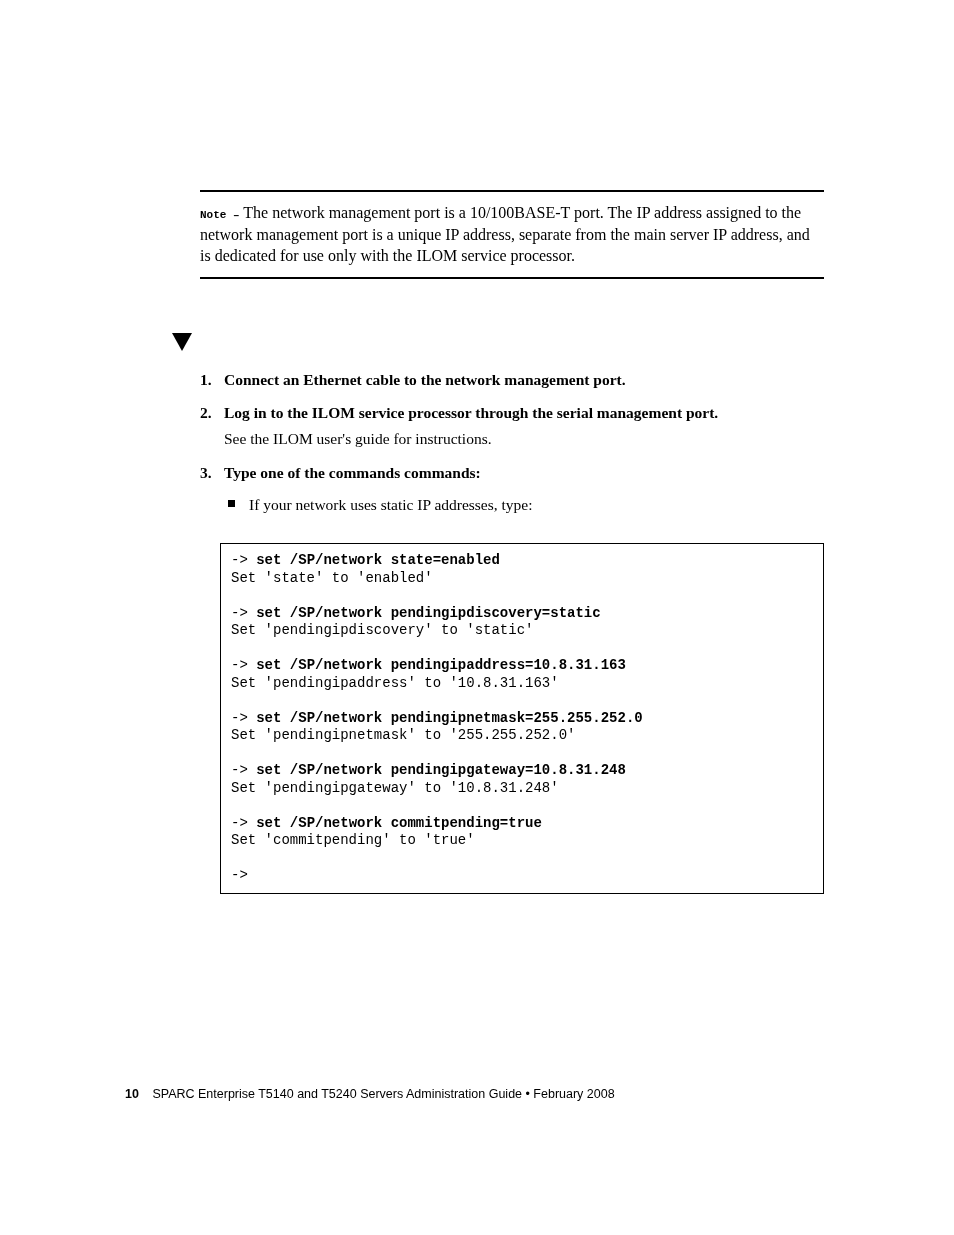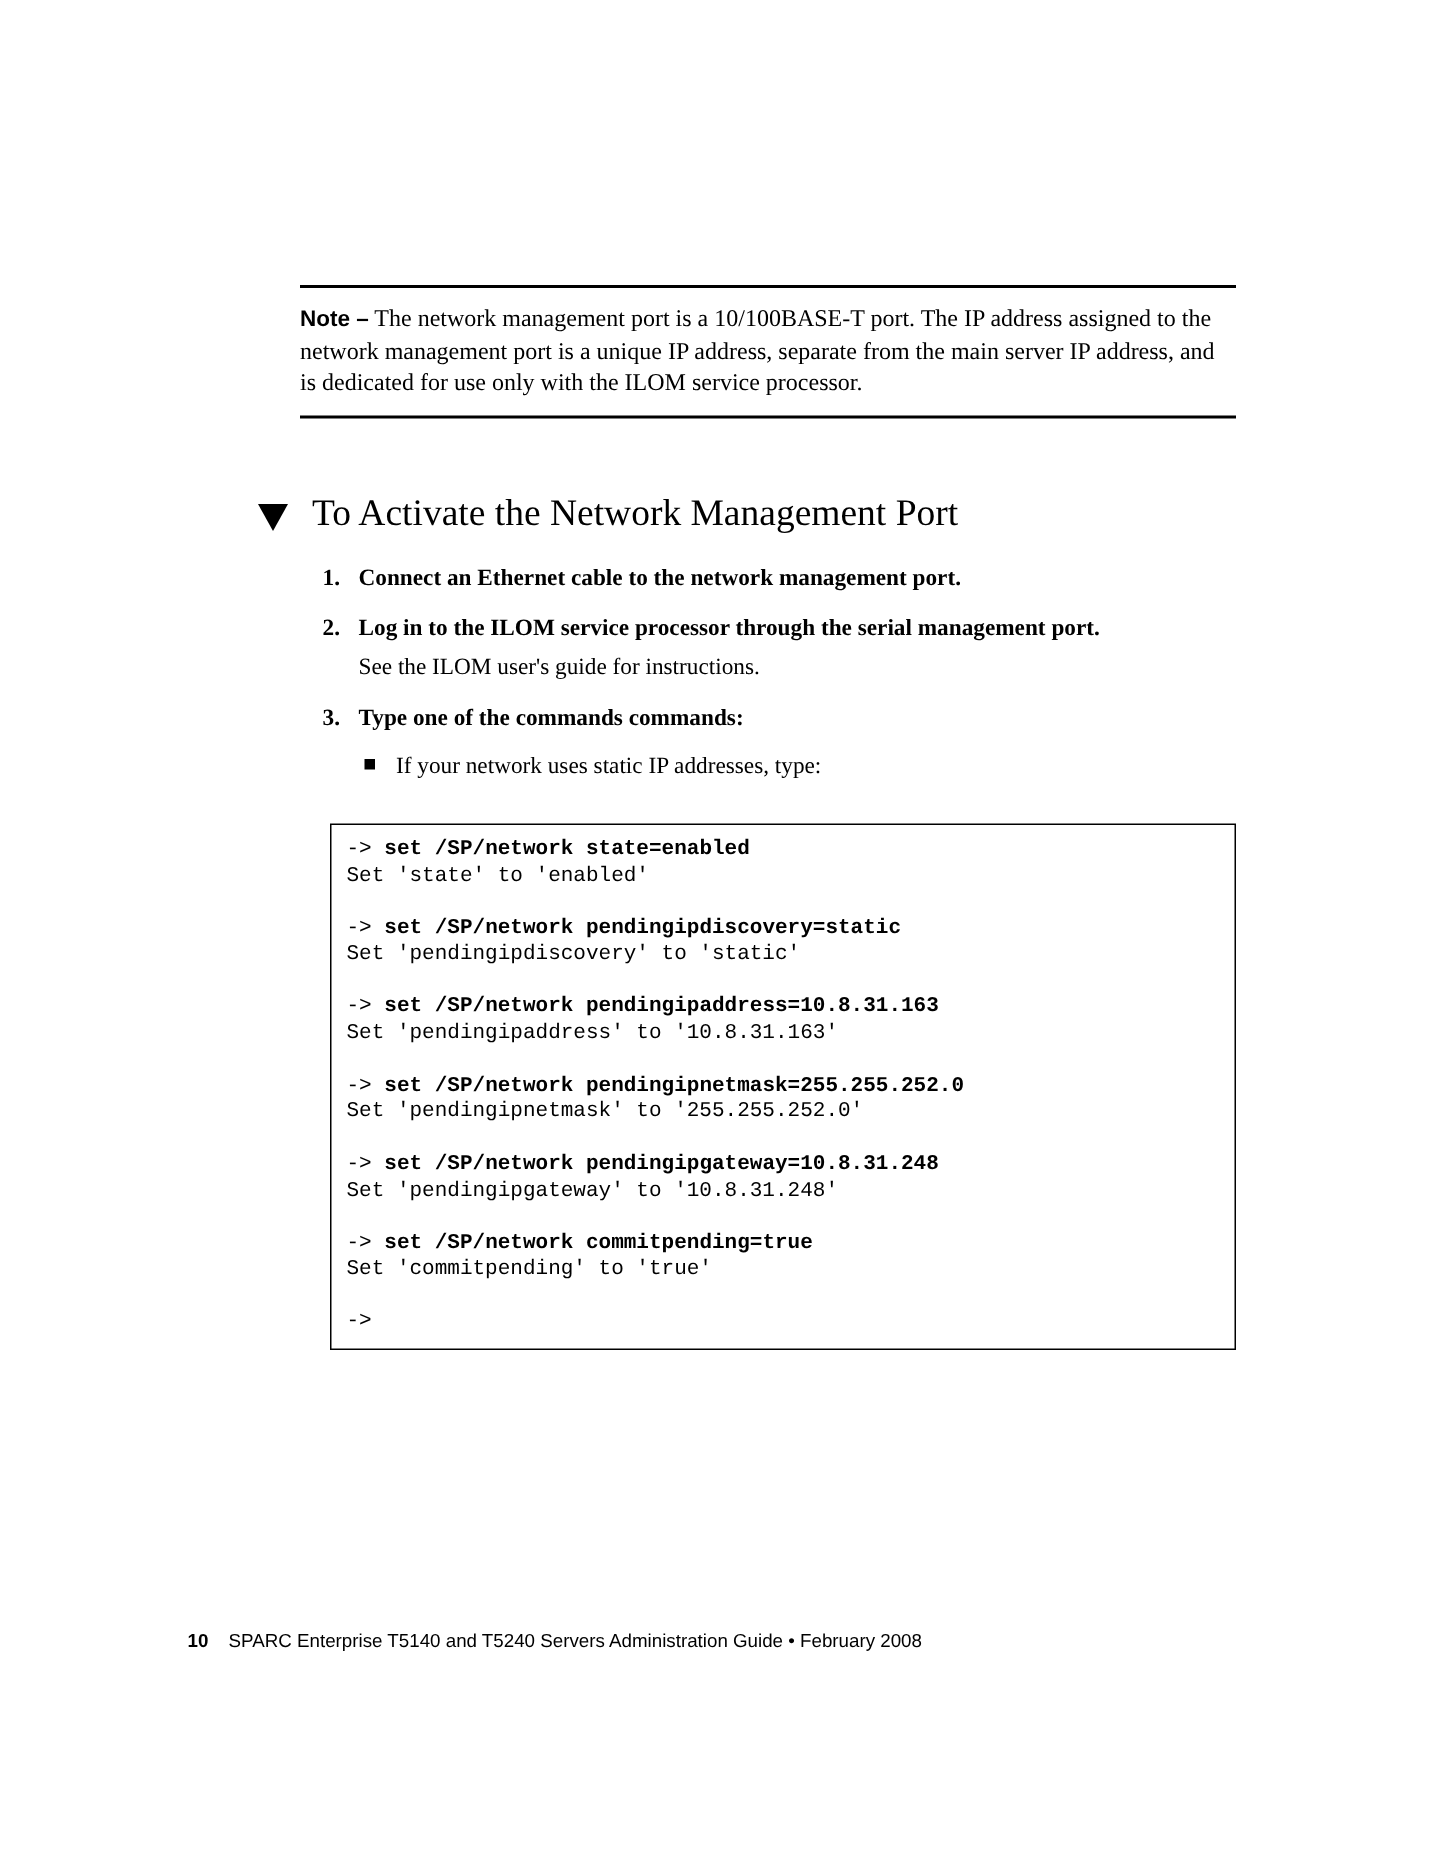--- a/index.html
+++ b/index.html
@@ -21,23 +21,23 @@
   }
   .note-block {
     border-top: 2px solid #000;
     border-bottom: 2px solid #000;
     padding: 10px 0;
     margin-bottom: 50px;
     font-size: 16px;
     line-height: 1.35;
   }
   .note-label {
-    font-family: Liberation Sans, sans-serif;
+    font-family: Liberation Mono, monospace;
     font-weight: bold;
-    font-size: 15px;
+    font-size: 11px;
     margin-top: 20px;
   }
   .section-heading-row {
     display: flex;
     align-items: center;
     margin-left: -28px;
     margin-bottom: 18px;
   }
   .heading-marker {
     width: 0;
@@ -48,21 +48,21 @@
     margin-right: 16px;
     margin-top: 4px;
   }
   .section-heading {
     font-size: 25px;
     font-weight: normal;
   }
   ol.steps {
     list-style: none;
     padding: 0;
-    margin: 15px;
+    margin: 0;
     counter-reset: step;
   }
   ol.steps > li {
     counter-increment: step;
     position: relative;
     padding-left: 24px;
     margin-bottom: 12px;
     font-size: 15.5px;
     line-height: 1.4;
   }
@@ -119,21 +119,20 @@
 <body>
 
 <div class="page">
 
   <div class="note-block">
     <span class="note-label">Note –</span><span> The network management port is a 10/100BASE-T port. The IP address assigned to the network management port is a unique IP address, separate from the main server IP address, and is dedicated for use only with the ILOM service processor.</span>
   </div>
 
   <div class="section-heading-row">
     <div class="heading-marker"></div>
-    <div class="section-heading">To Activate the Network Management Port</div>
   </div>
 
   <ol class="steps">
     <li>
       <span class="step-title">Connect an Ethernet cable to the network management port.</span>
     </li>
     <li>
       <span class="step-title">Log in to the ILOM service processor through the serial management port.</span>
       <div class="step-body">See the ILOM user's guide for instructions.</div>
     </li>

